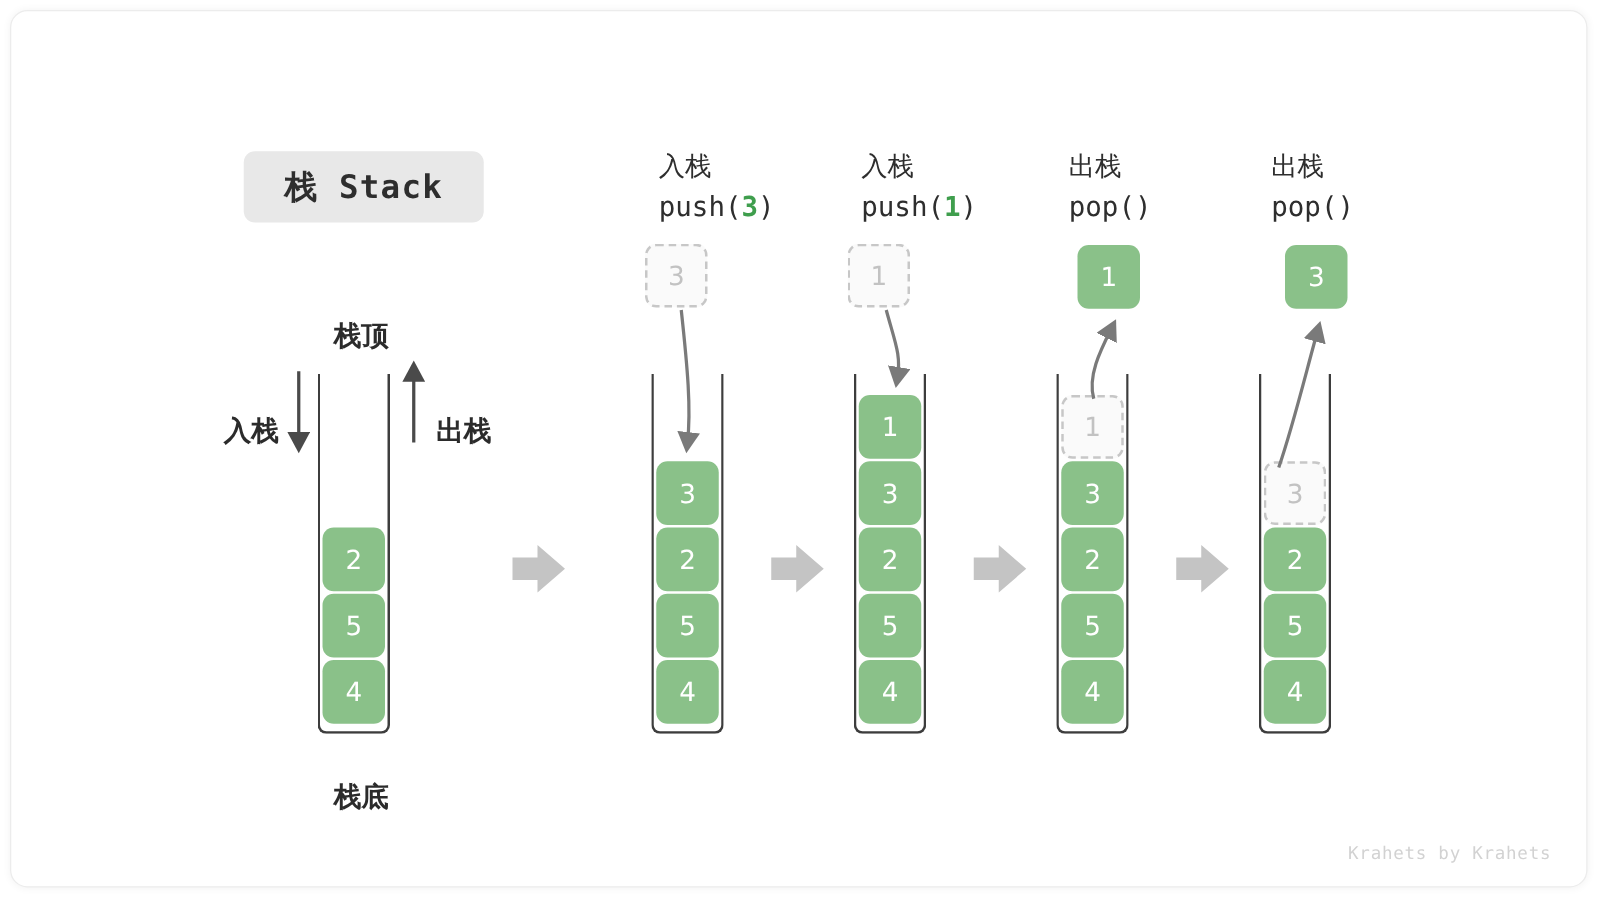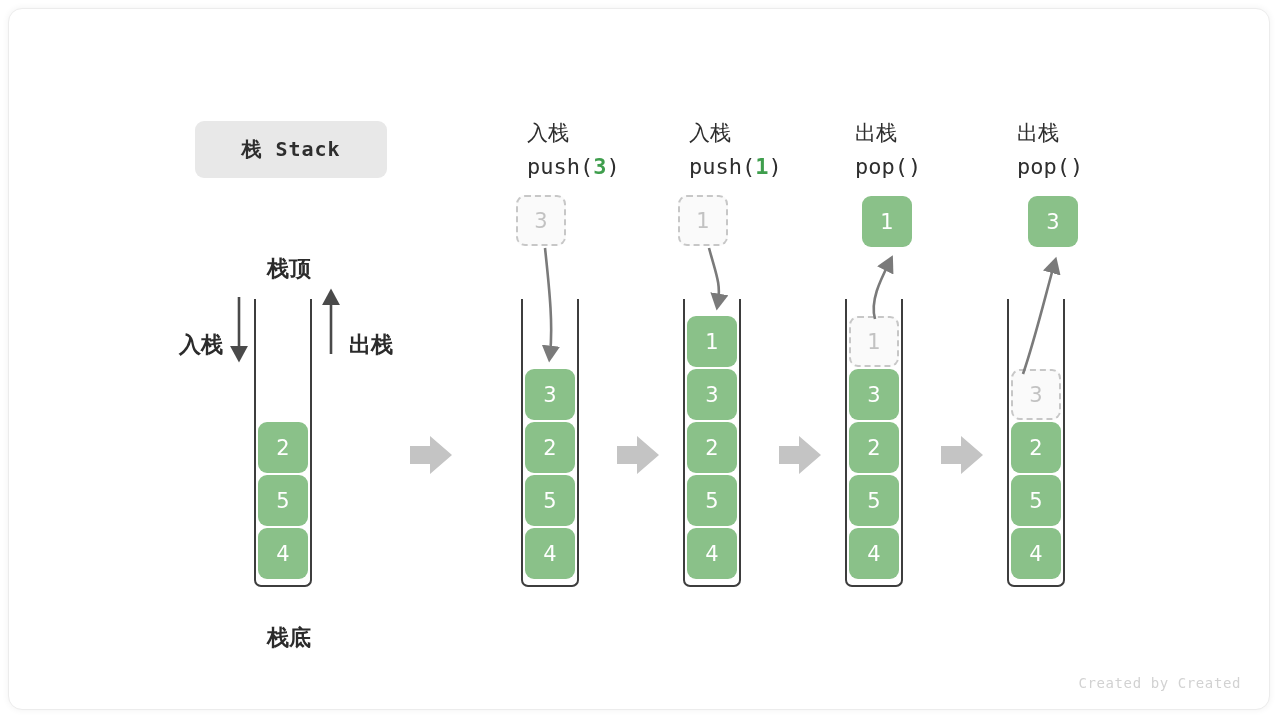--- a/index.html
+++ b/index.html
@@ -33,21 +33,21 @@
     left: 186px;
     top: 112px;
     width: 192px;
     height: 57px;
     background: #e8e8e8;
     border-radius: 9px;
     display: flex;
     align-items: center;
     justify-content: center;
     color: #2e2e2e;
-    font-size: 20px;
+    font-size: 26px;
     font-weight: bold;
     letter-spacing: 1px;
     font-family: "DejaVu Sans Mono", "Liberation Mono", monospace;
   }
 
   
   .cn-label {
     position: absolute;
     color: #2b2b2b;
     font-size: 22px;
@@ -215,15 +215,15 @@
     <path d="M1014,365 C1026,330 1036,288 1045,256" stroke="#7a7a7a" stroke-width="2.6" fill="none" marker-end="url(#ah-gray)"></path>
 
     <g fill="#c4c4c4">
       <path d="M401,437 h20 v-10 l22,19 l-22,19 v-10 h-20 z"></path>
       <path d="M608,437 h20 v-10 l22,19 l-22,19 v-10 h-20 z"></path>
       <path d="M770,437 h20 v-10 l22,19 l-22,19 v-10 h-20 z"></path>
       <path d="M932,437 h20 v-10 l22,19 l-22,19 v-10 h-20 z"></path>
     </g>
   </svg>
 
-  <div id="footer">Created by Created</div>
+  <div id="footer">Krahets by Krahets</div>
 
 </div>
 
 </body></html>

